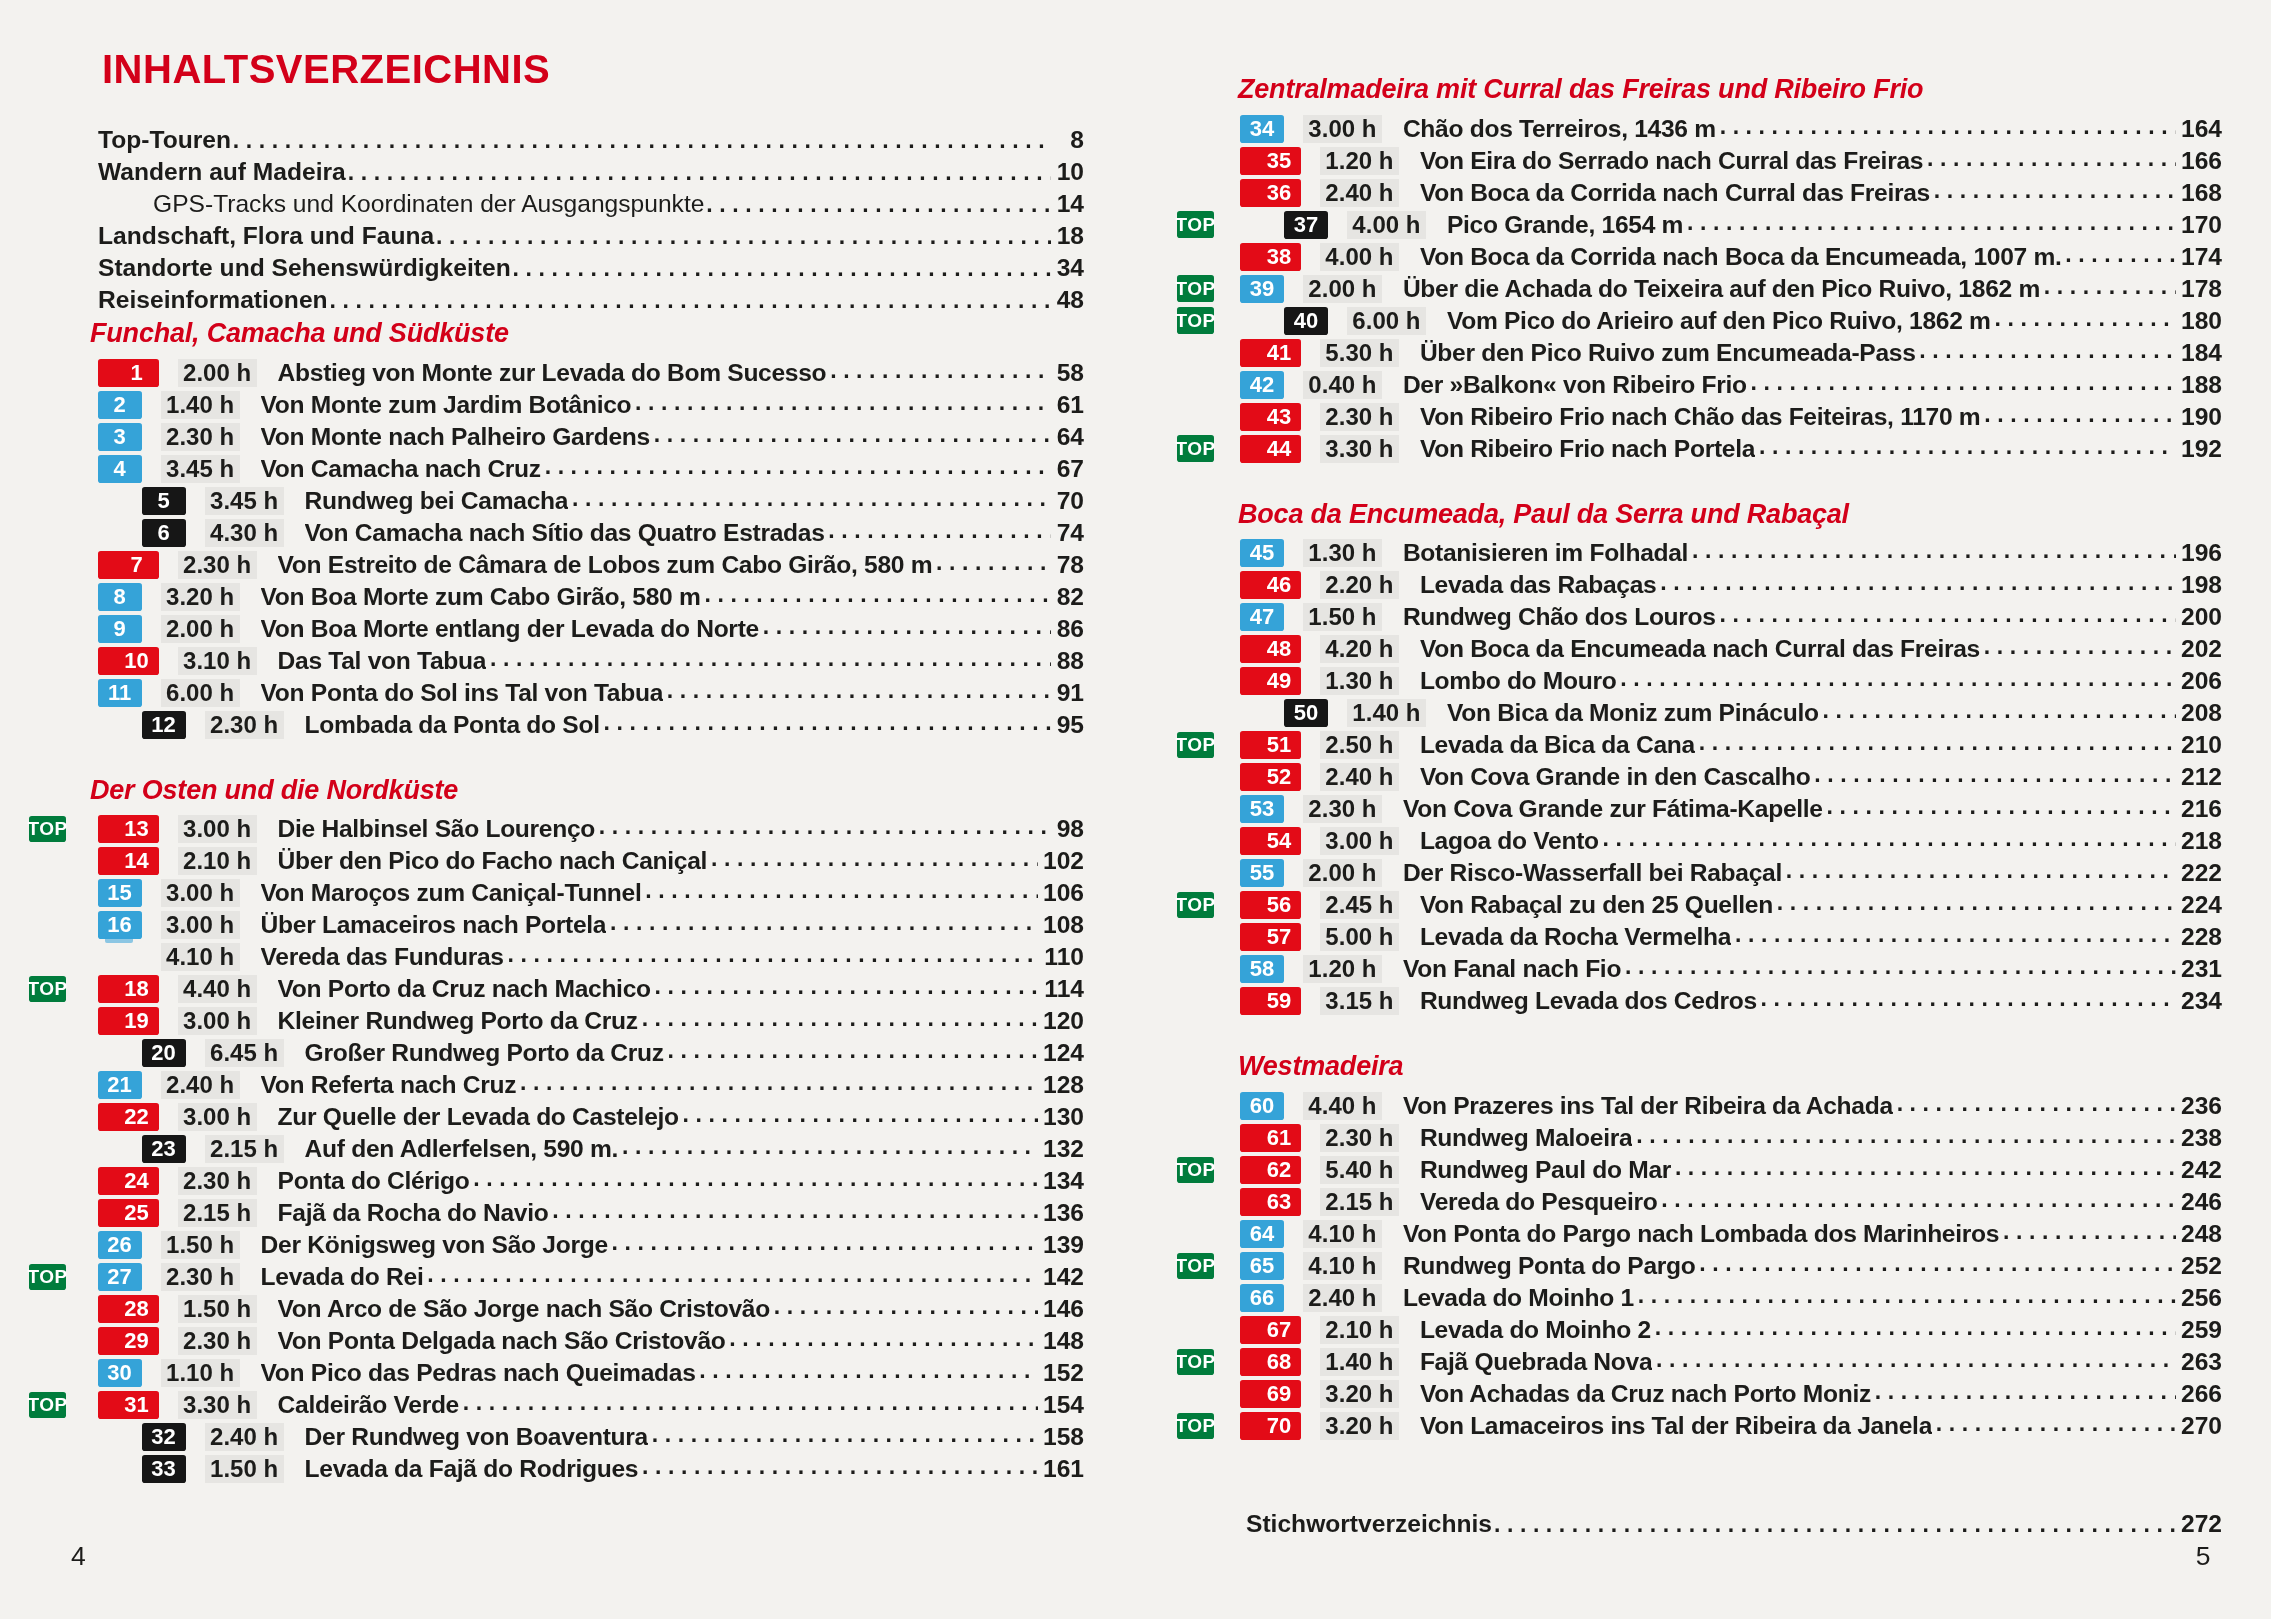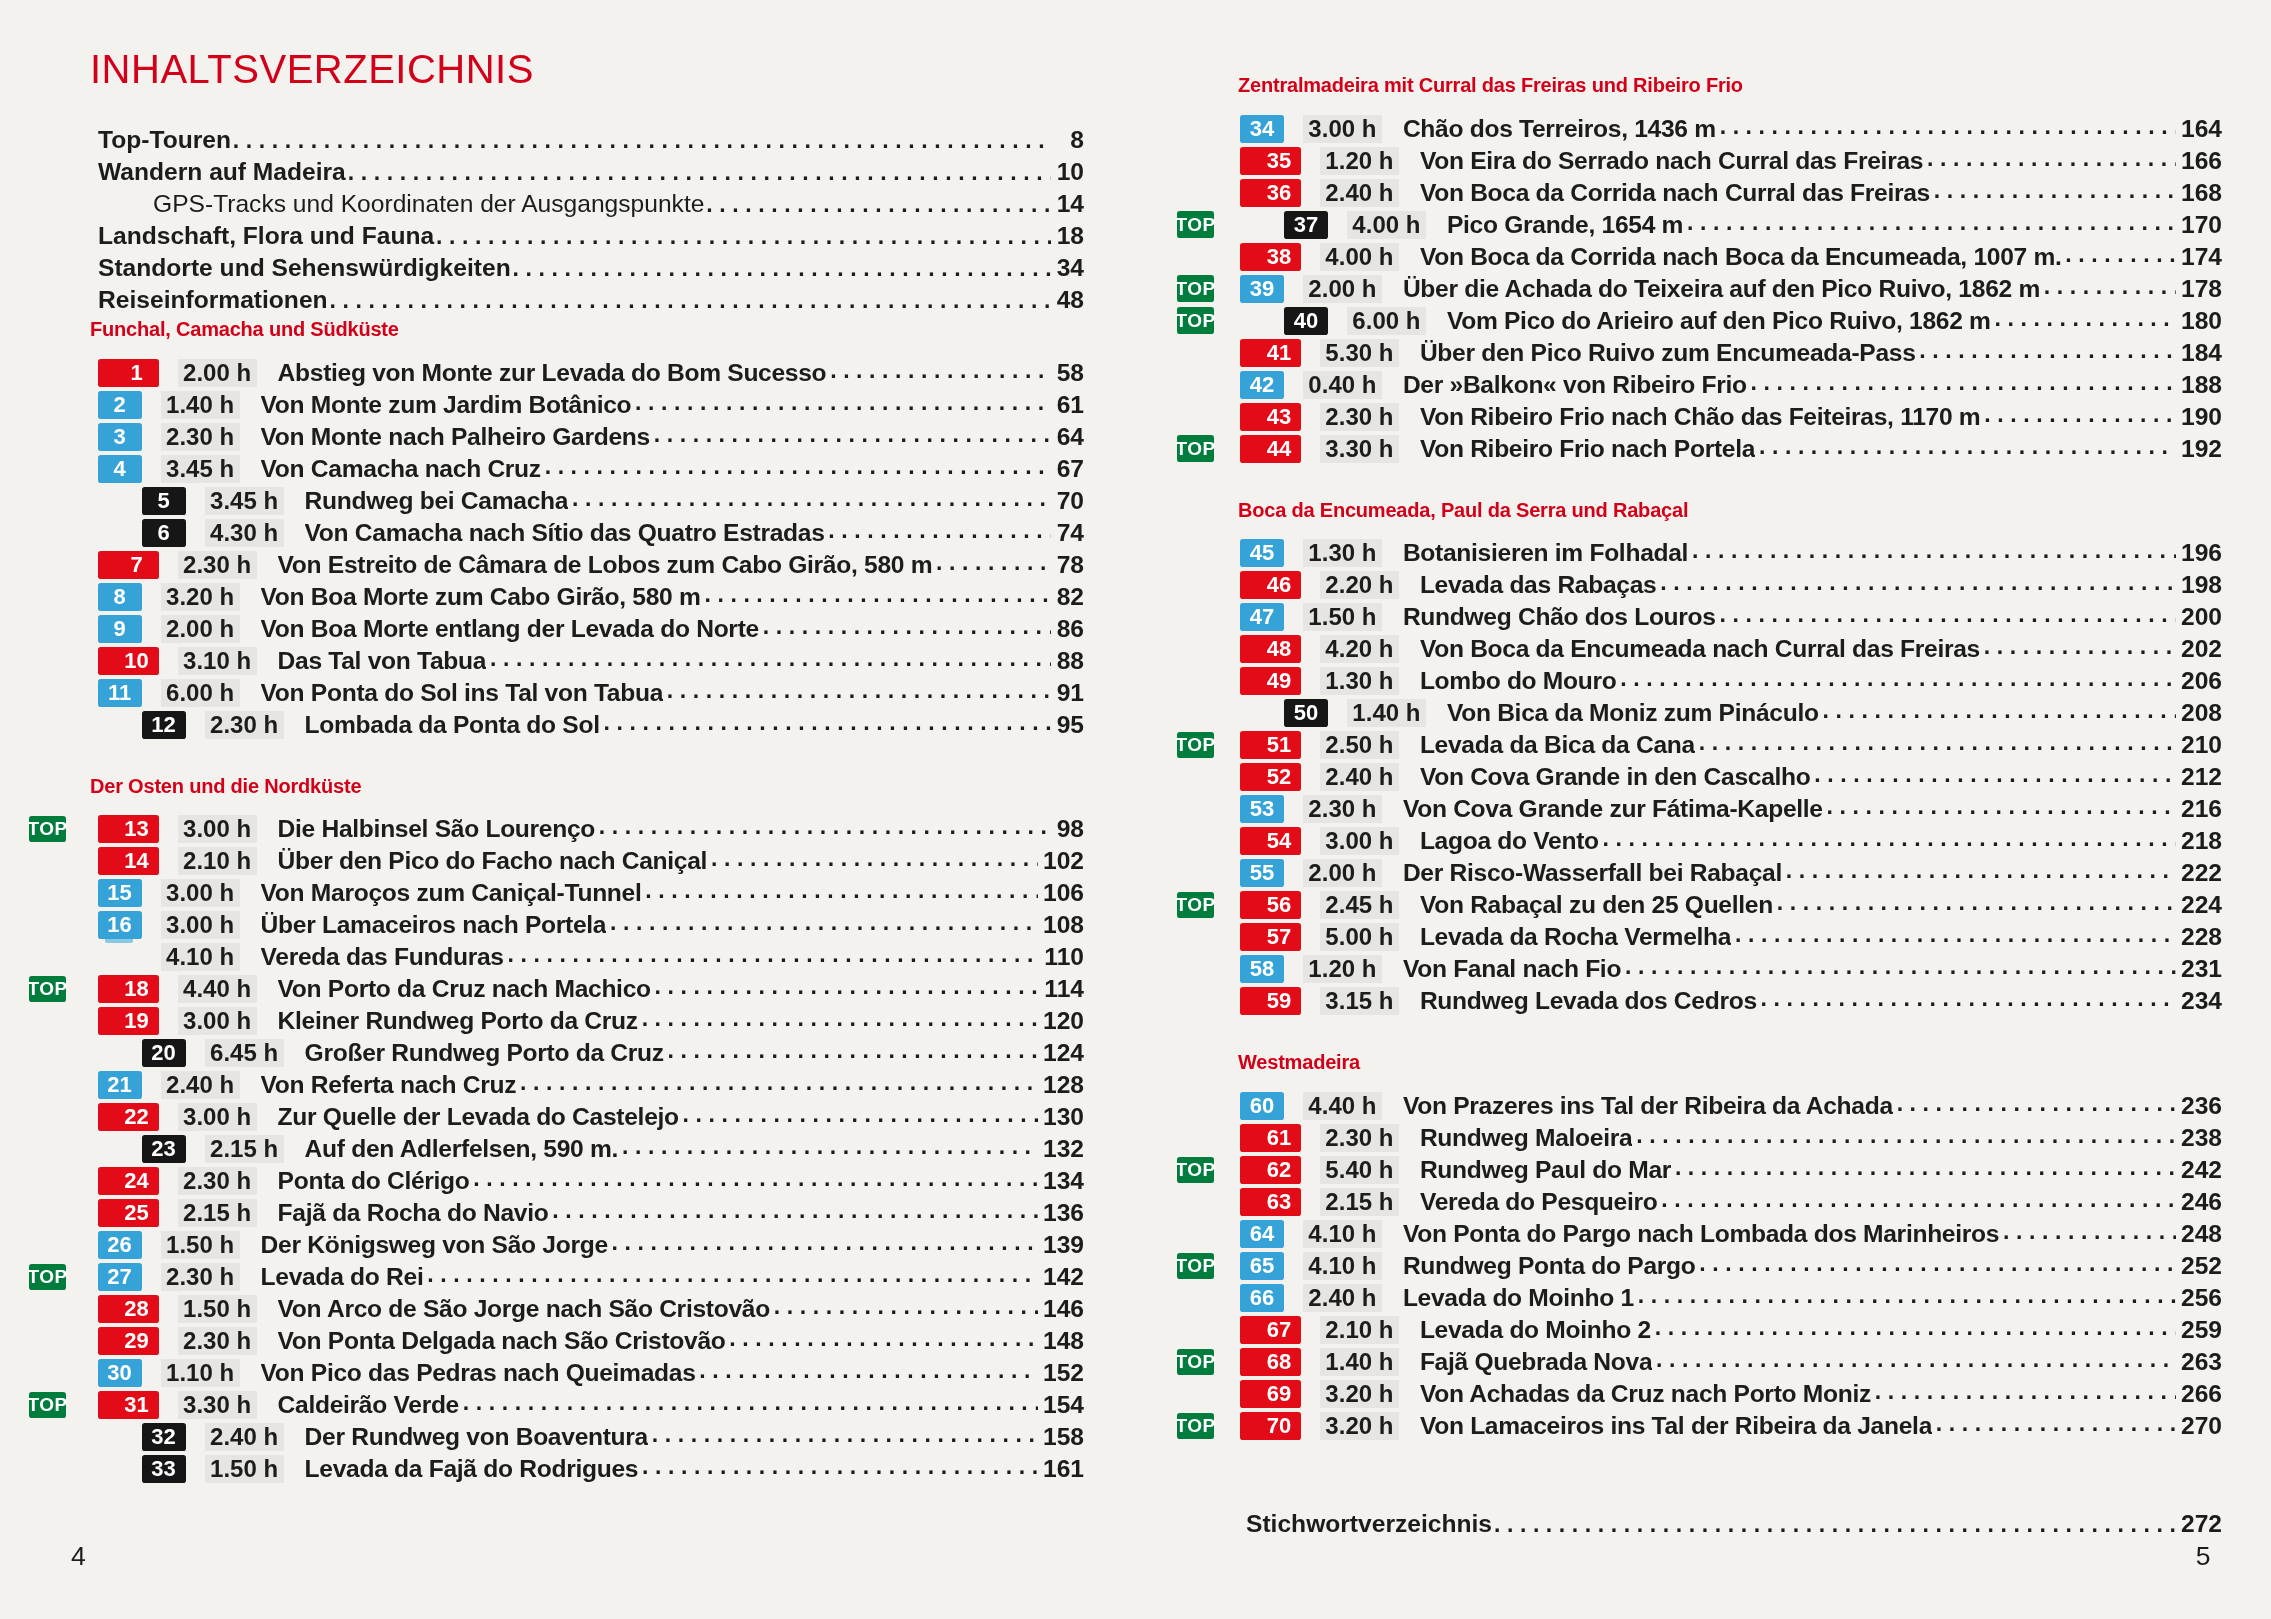--- a/index.html
+++ b/index.html
@@ -10,39 +10,40 @@
     color:#1c1c1a;
     position:relative;
     overflow:hidden;
   }
   .page { position:absolute; top:0; }
   .page.left  { left:90px;  width:994px; }
   .page.right { left:1238px; width:984px; }
 
   h1.title {
     color:var(--accent);
-    font-size:40px; font-weight:normal;
+    font-size:40px; font-weight:bold;
     letter-spacing:0.5px;
-    margin:47px 0 0 0;
+    margin:47px 0 0 12px;
   }
   .intro { margin-top:34px; }
 
   .toc-entry {
     display:flex; align-items:baseline;
     height:32px; font-size:24.6px; font-weight:bold;
     white-space:nowrap;
     margin-left:8px;
   }
   .toc-entry.indent { padding-left:55px; font-weight:normal; }
 
   .sec-heading {
     color:var(--accent);
-    font-size:20px; font-weight:bold;
+    font-size:27px; font-weight:bold;
     margin:34px 0 7.6px 0; height:31px;
     letter-spacing:-0.2px;
+    font-style:italic;
   }
   .sections .sec-block:first-child .sec-heading { margin-top:0; }
   .page.right .sections { padding-top:74px; }
 
   .row {
     position:relative; display:flex; align-items:center;
     height:32px; padding-left:7.6px; white-space:nowrap;
   }
   .page.right .row { padding-left:1.9px; }
 

